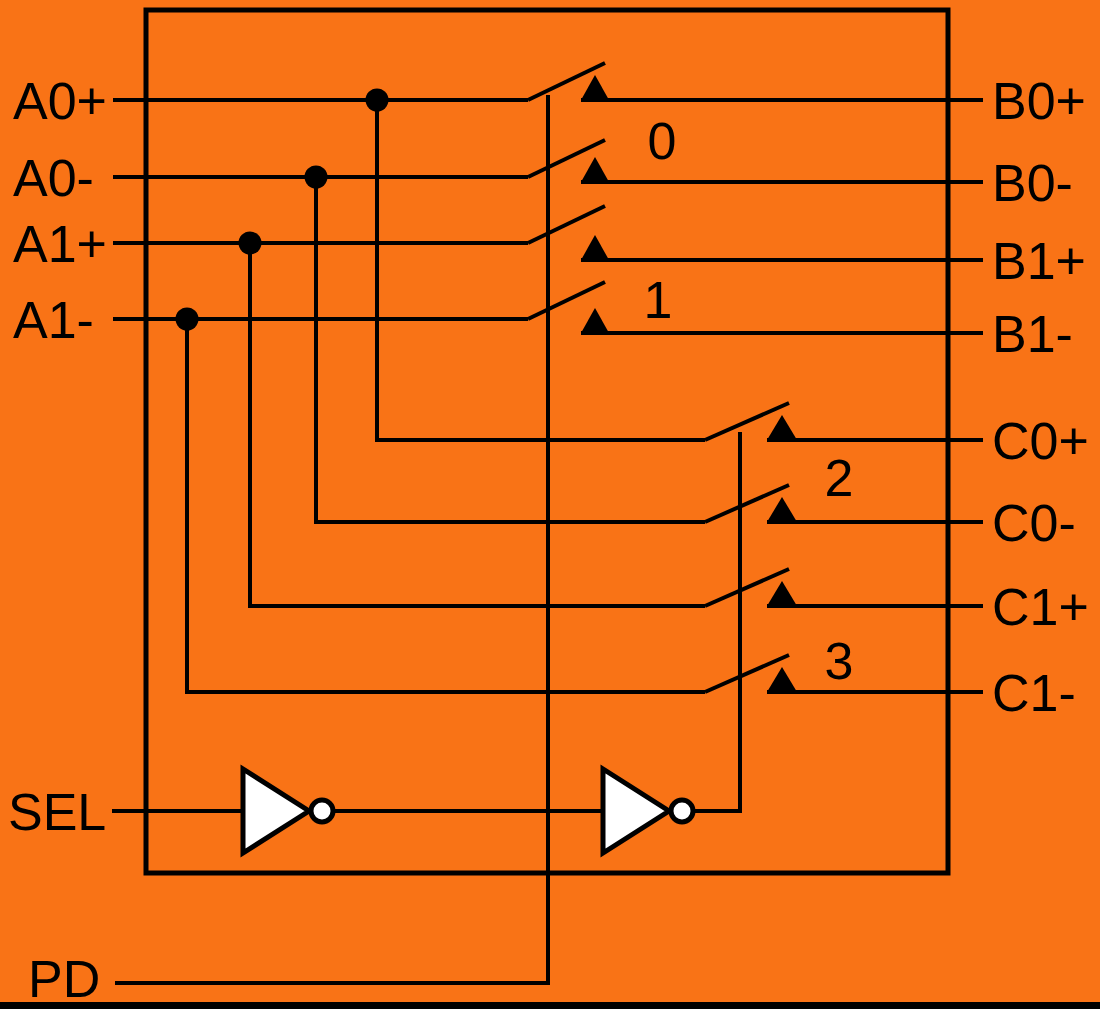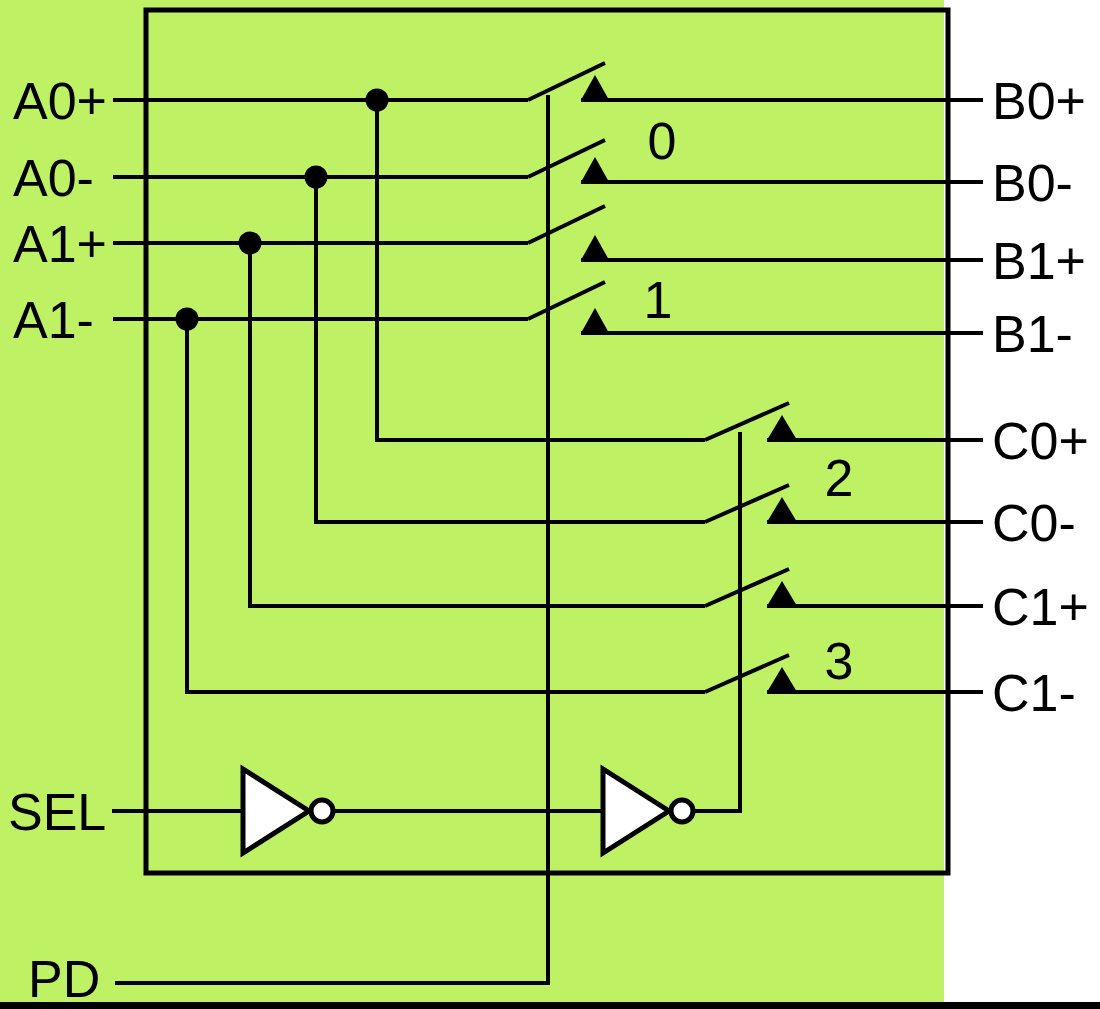--- a/index.html
+++ b/index.html
@@ -2,23 +2,23 @@
 <html><head>
 <meta charset="utf-8">
 <style>
   html, body {
     margin: 0;
     padding: 0;
     background: #ffffff;
   }
   .stage {
     position: relative;
-    width: 944px;
+    width: 1100px;
     height: 1009px;
-    background: #bef264;
+    background: #f97316;
     font-family: "Liberation Sans", sans-serif;
   }
   svg text {
     font-family: "Liberation Sans", sans-serif;
     fill: #000000;
   }
   .pin-label   { font-size: 52px; }
   .sw-label    { font-size: 52px; text-anchor: middle; }
   .wire        { stroke: #000000; stroke-width: 4; fill: none; }
   .box         { stroke: #000000; stroke-width: 5; fill: none; }

